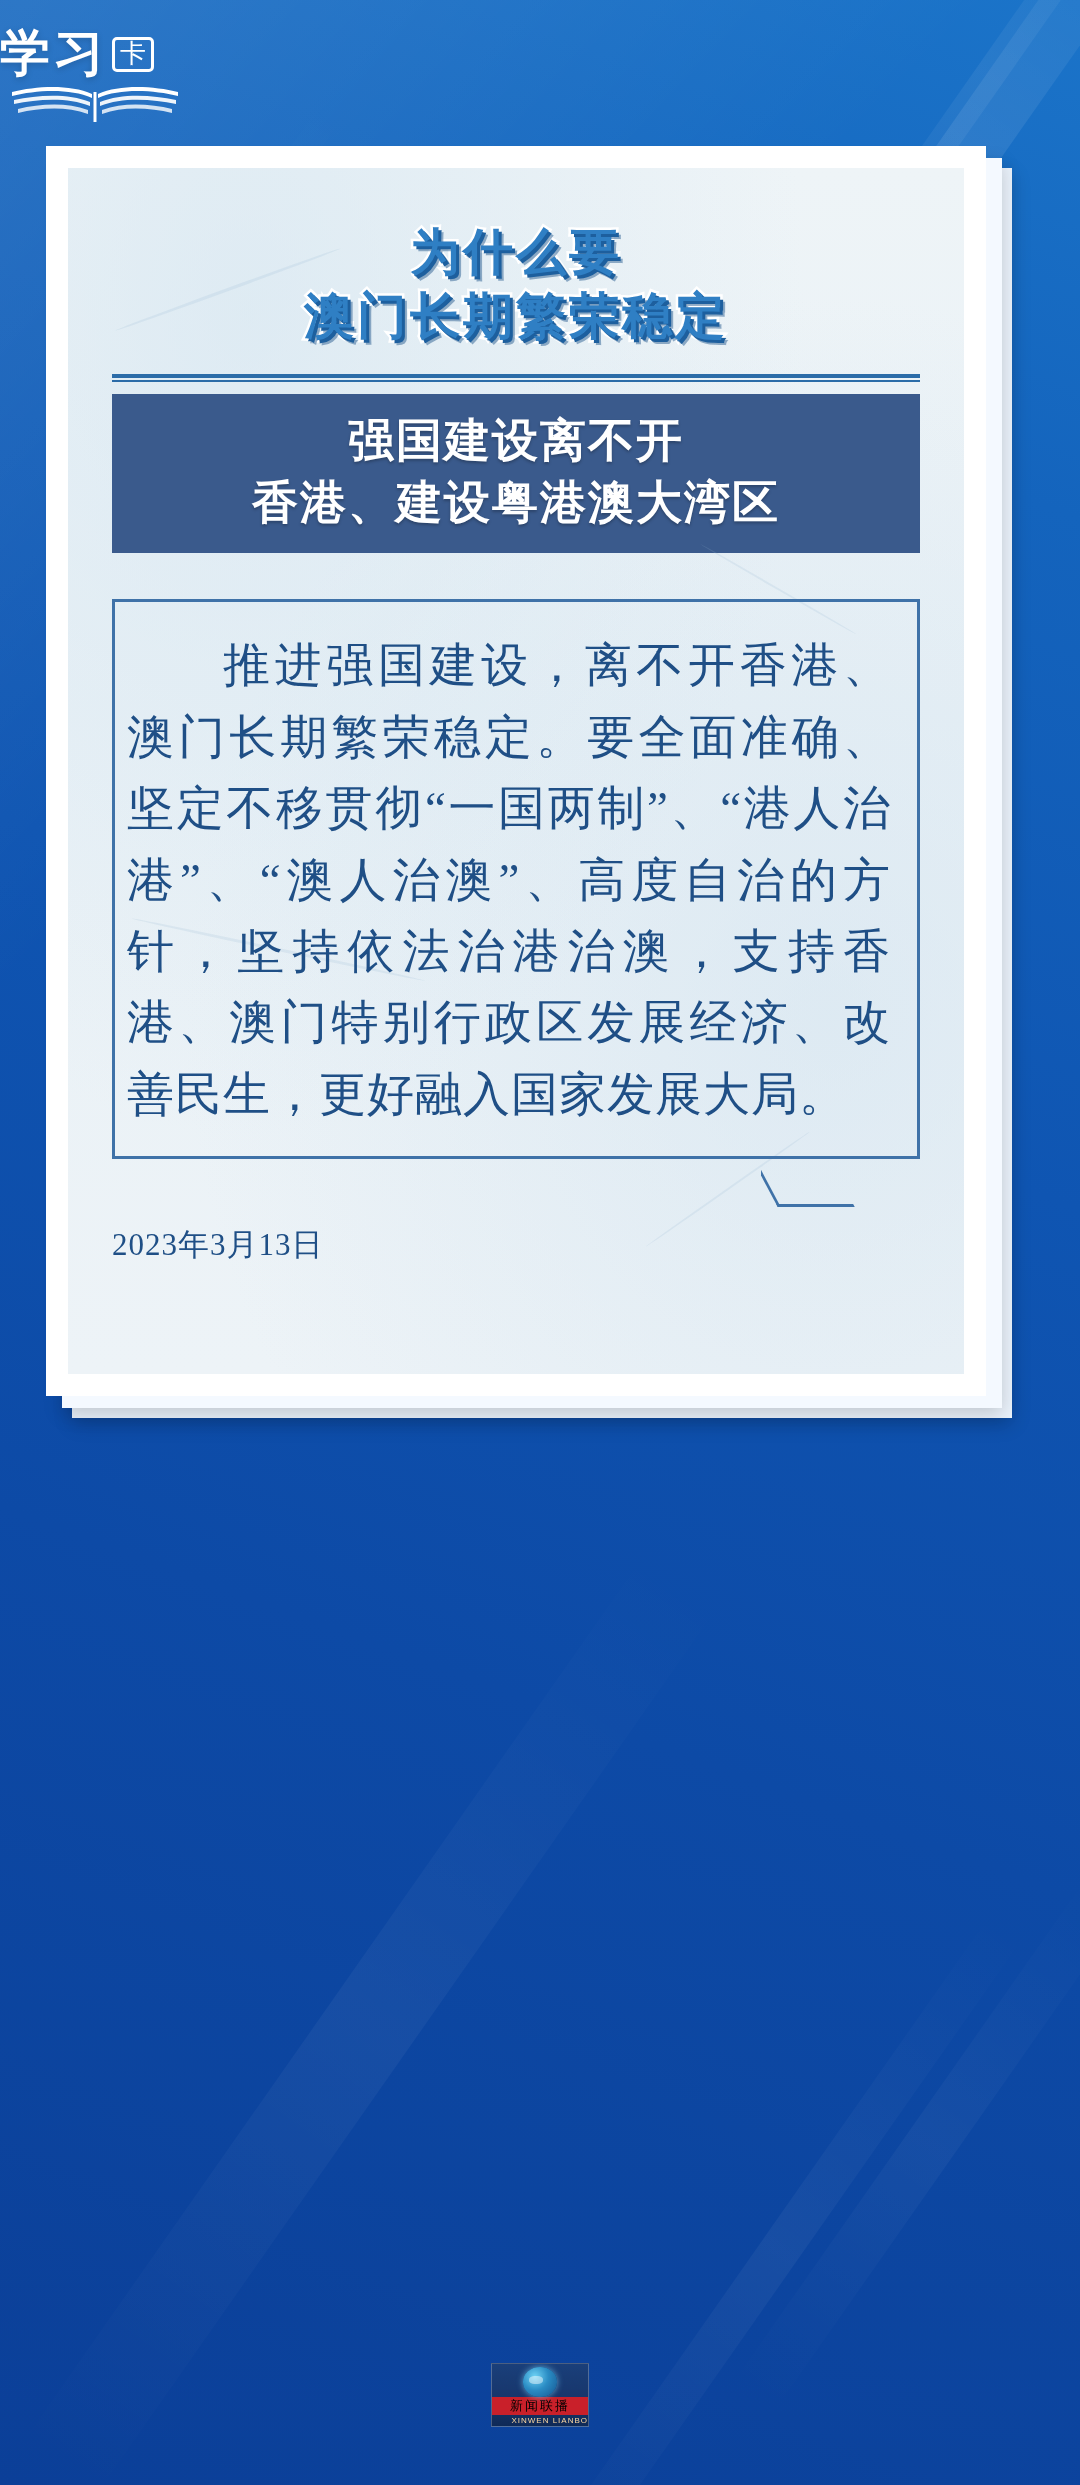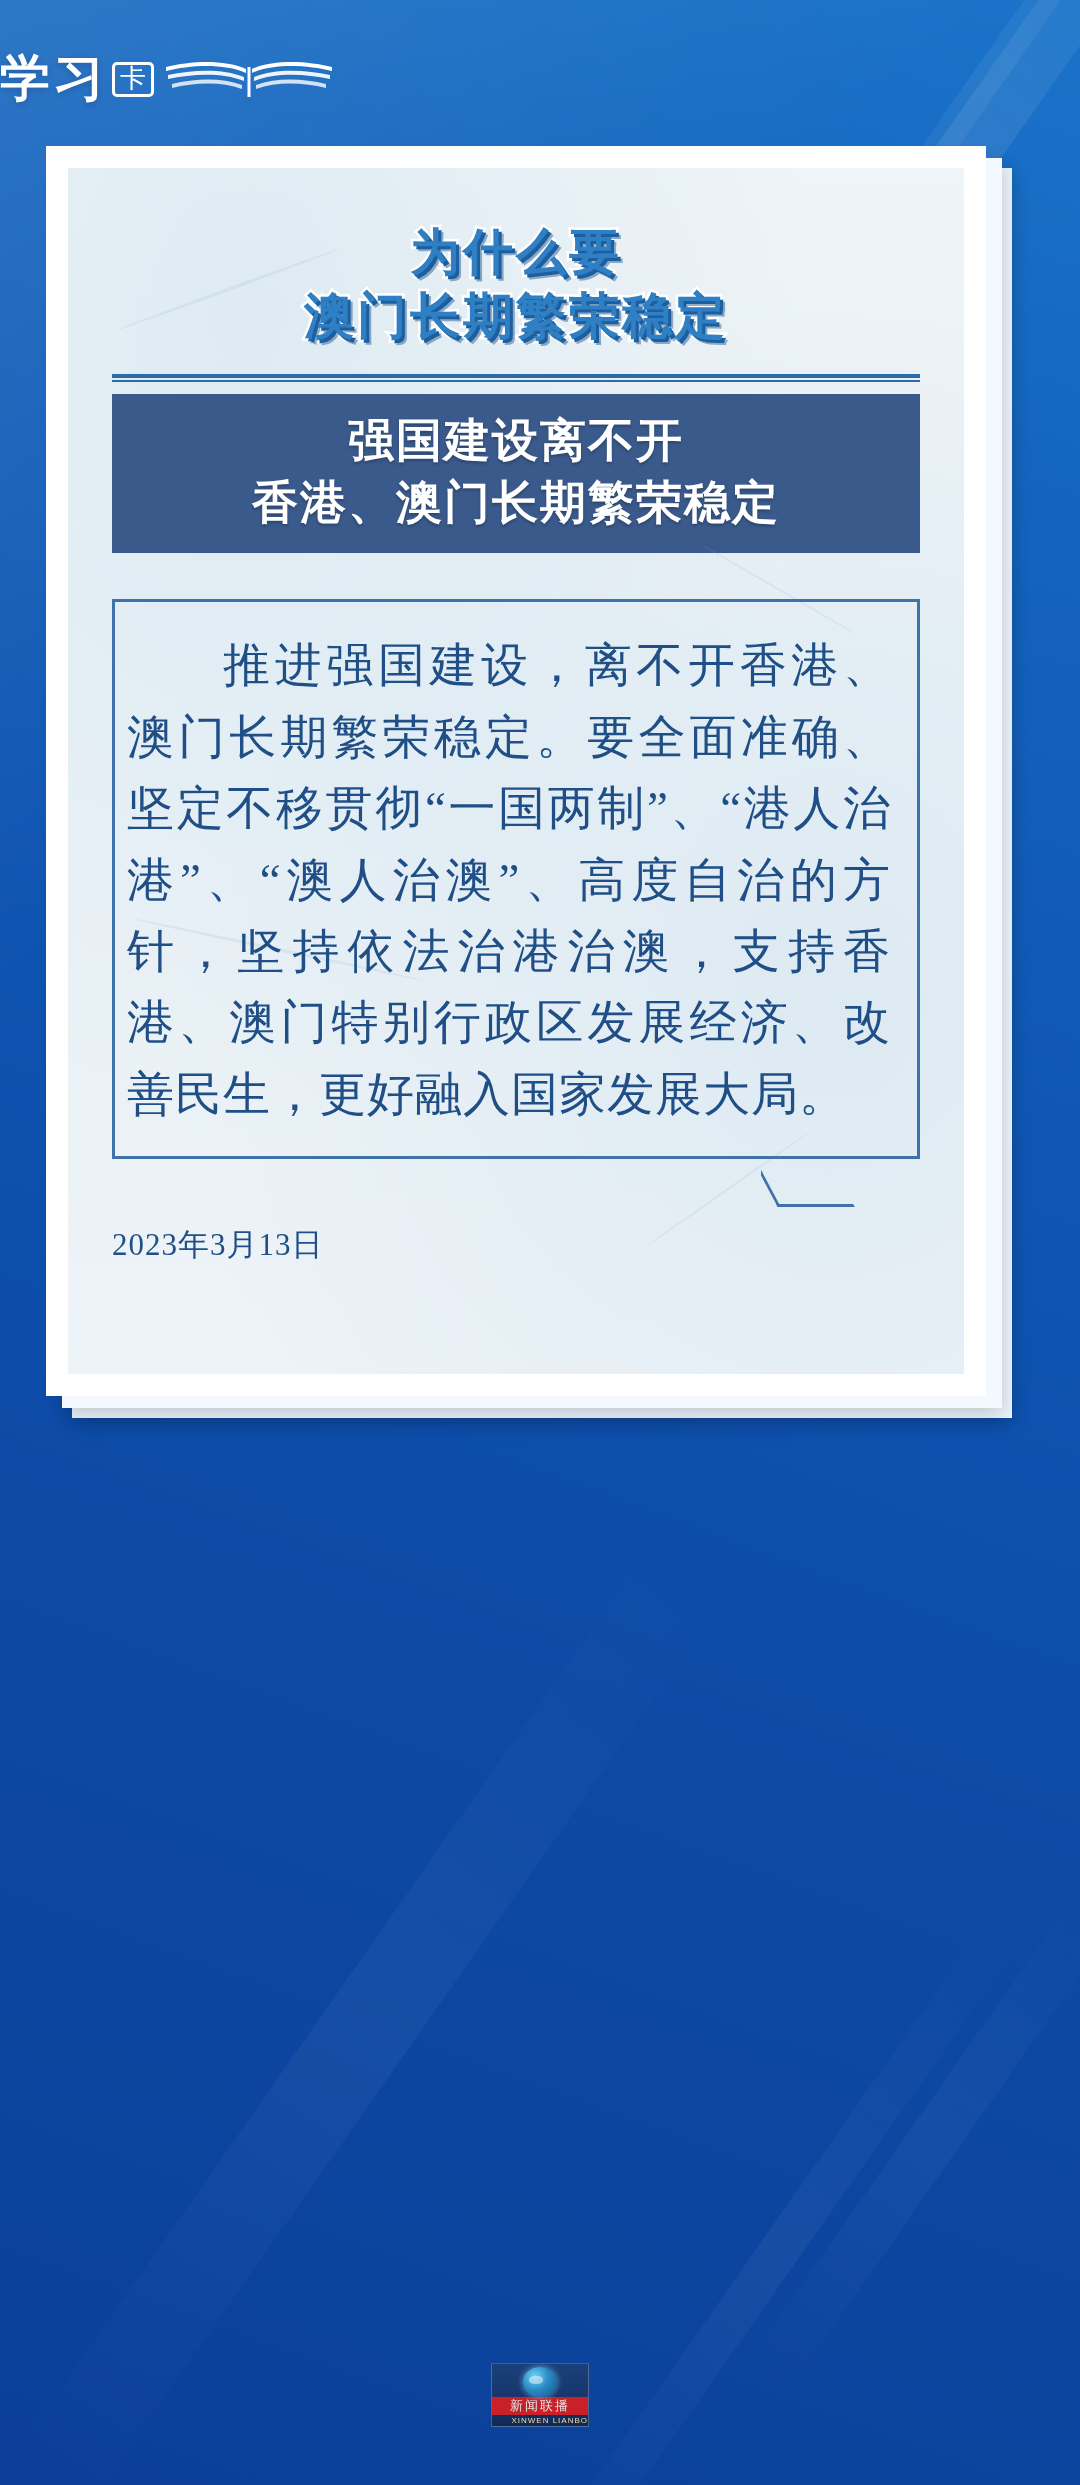--- a/index.html
+++ b/index.html
@@ -36,22 +36,21 @@
   .s3 { width: 1100px; height: 90px; top: 1980px; left: -180px; opacity: .28; }
   .s4 { width: 800px; height: 40px; top: 2230px; left: 380px; opacity: .30; }
   .s5 { width: 500px; height: 26px; top: 300px; left: -60px; opacity: .22; }
   .s6 { width: 620px; height: 50px; top: 2120px; left: 620px; opacity: .25; }
 
   
   .header {
     position: relative;
     height: 128px;
     display: flex;
-    flex-direction: row;
-    align-items: center;
+    flex-direction: column;
     justify-content: flex-start;
     padding-top: 28px;
     box-sizing: border-box;
   }
   .brand-row {
     display: flex;
     align-items: flex-end;
     gap: 4px;
   }
   .brand-text {
@@ -258,21 +257,21 @@
   .globe:after {
     content: "";
     position: absolute;
     left: 6px; top: 9px;
     width: 14px; height: 8px;
     background: rgba(255,255,255,0.45);
     border-radius: 40%;
   }
   .footer-cn {
     font-size: 13px;
-    color: #e5e5e5;
+    color: #000000;
     background: #c9202a;
     width: 100%;
     text-align: center;
     letter-spacing: 2px;
     line-height: 1.4;
     font-family: "Liberation Sans", sans-serif;
   }
   .footer-en {
     font-size: 8px;
     color: #ffd9a0;
@@ -327,21 +326,21 @@
 
         <div class="title-block">
           <div class="title-line">为什么要</div>
           <div class="title-line">澳门长期繁荣稳定</div>
         </div>
 
         <div class="divider"></div>
 
         <div class="banner">
           <div class="banner-line">强国建设离不开</div>
-          <div class="banner-line">香港、澳门长期繁荣稳定</div>
+          <div class="banner-line">香港、建设粤港澳大湾区</div>
         </div>
 
         <div class="bubble">
           <div class="bubble-text">推进强国建设，离不开香港、澳门长期繁荣稳定。要全面准确、坚定不移贯彻“一国两制”、“港人治港”、“澳人治澳”、高度自治的方针，坚持依法治港治澳，支持香港、澳门特别行政区发展经济、改善民生，更好融入国家发展大局。</div>
           <div class="tail-outer"></div>
         </div>
 
         <div class="attribution">
           <div>2023年3月13日</div>
 

